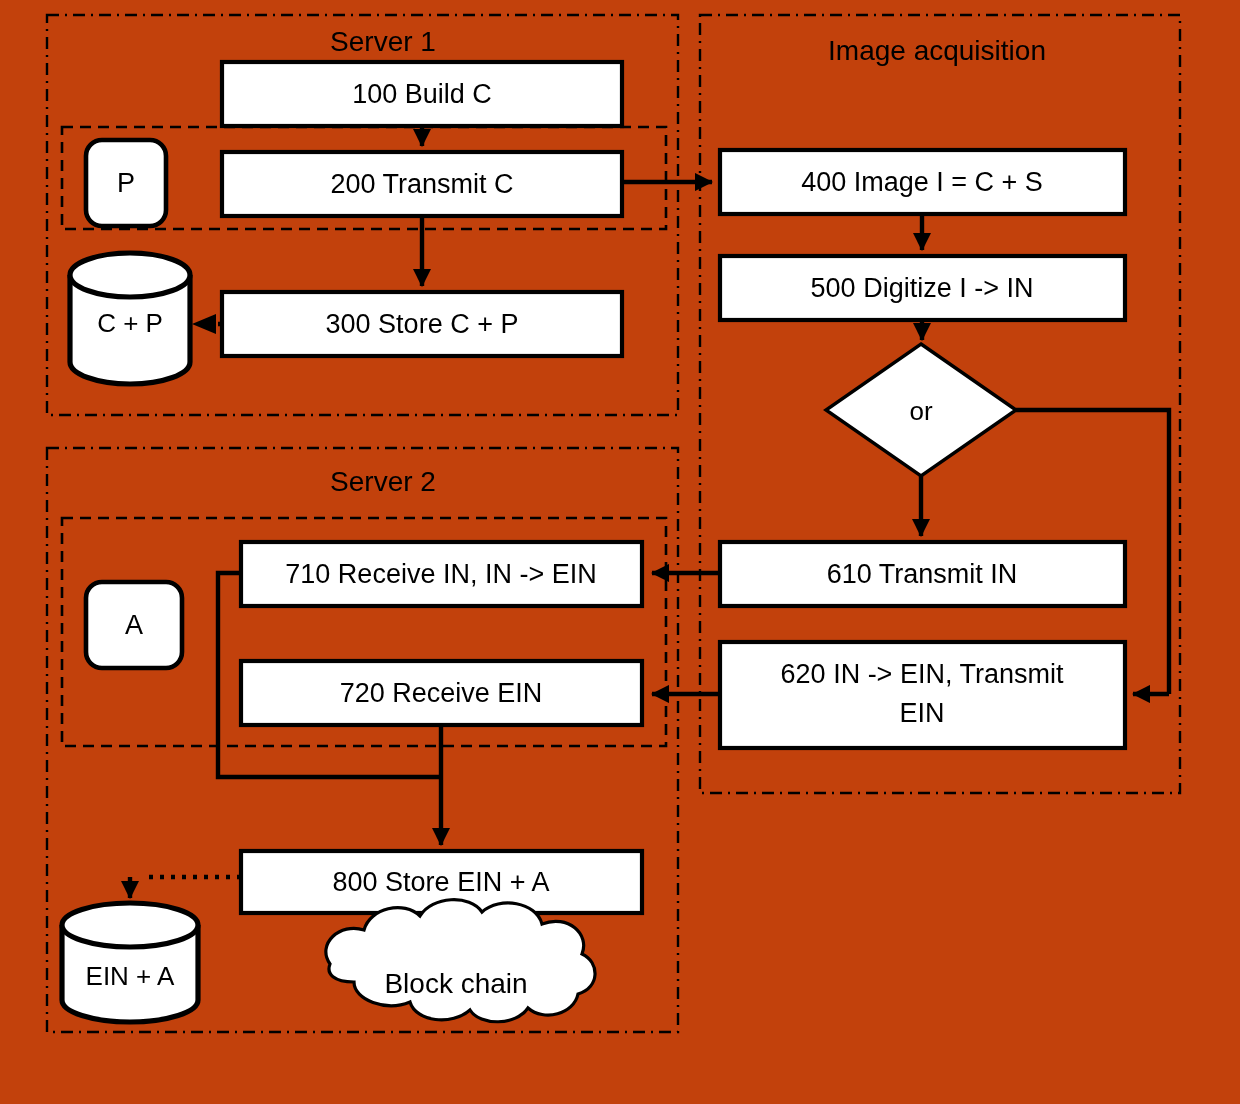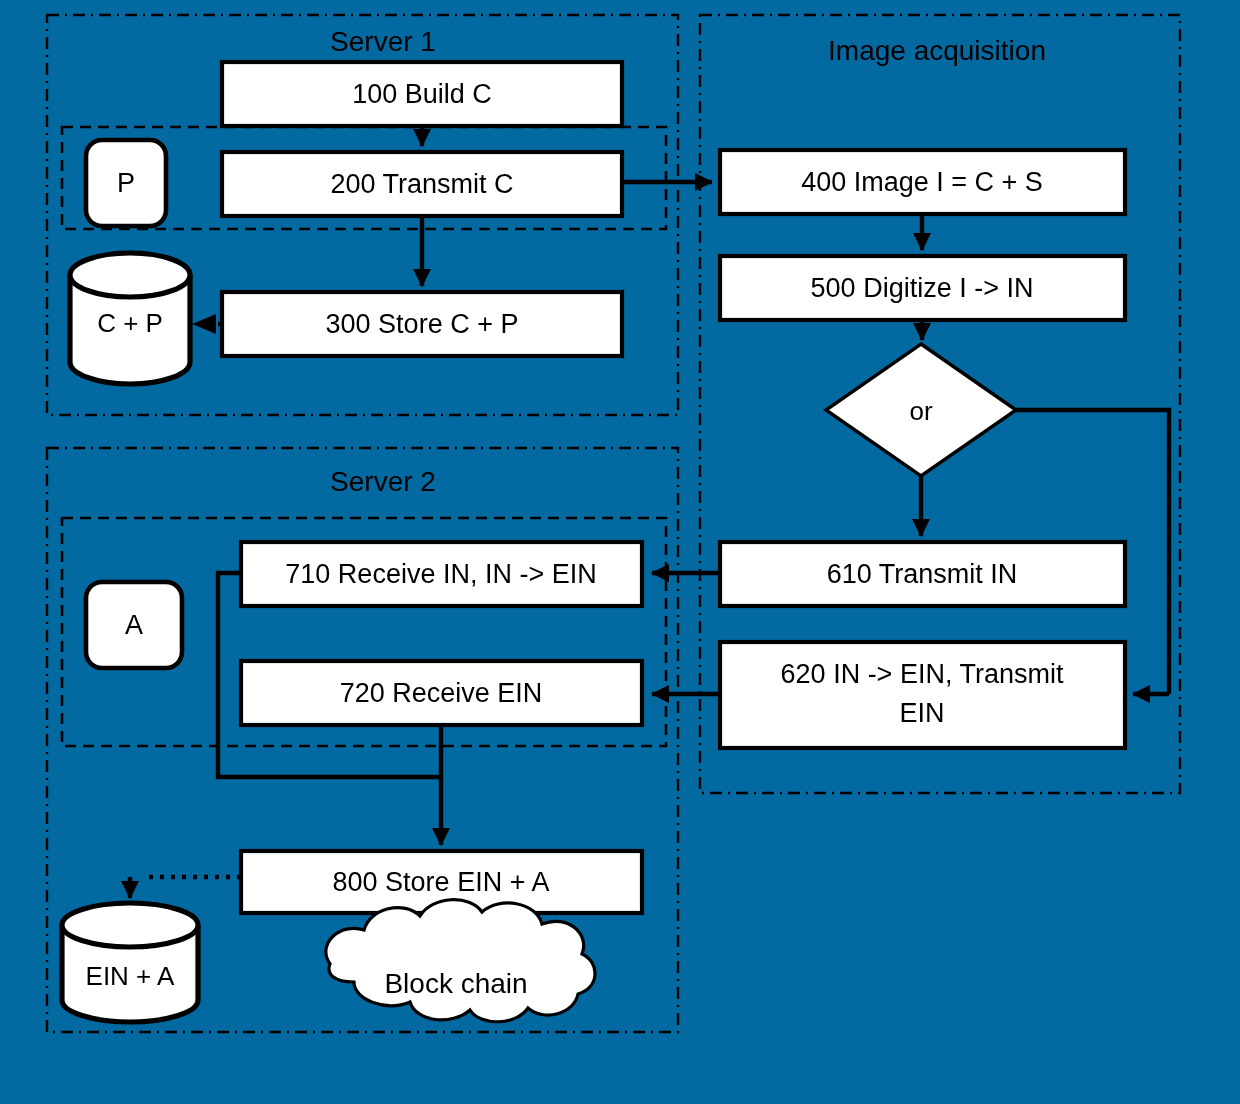--- a/index.html
+++ b/index.html
@@ -4,21 +4,21 @@
 <style>
   html, body {
     margin: 0;
     padding: 0;
     background: #ffffff;
   }
   #diagram-root {
     position: relative;
     width: 1240px;
     height: 1104px;
-    background: #0369a1;
+    background: #c2410c;
     font-family: "Liberation Sans", sans-serif;
     overflow: hidden;
   }
   svg.canvas {
     position: absolute;
     top: 0;
     left: 0;
     width: 1240px;
     height: 1104px;
   }

